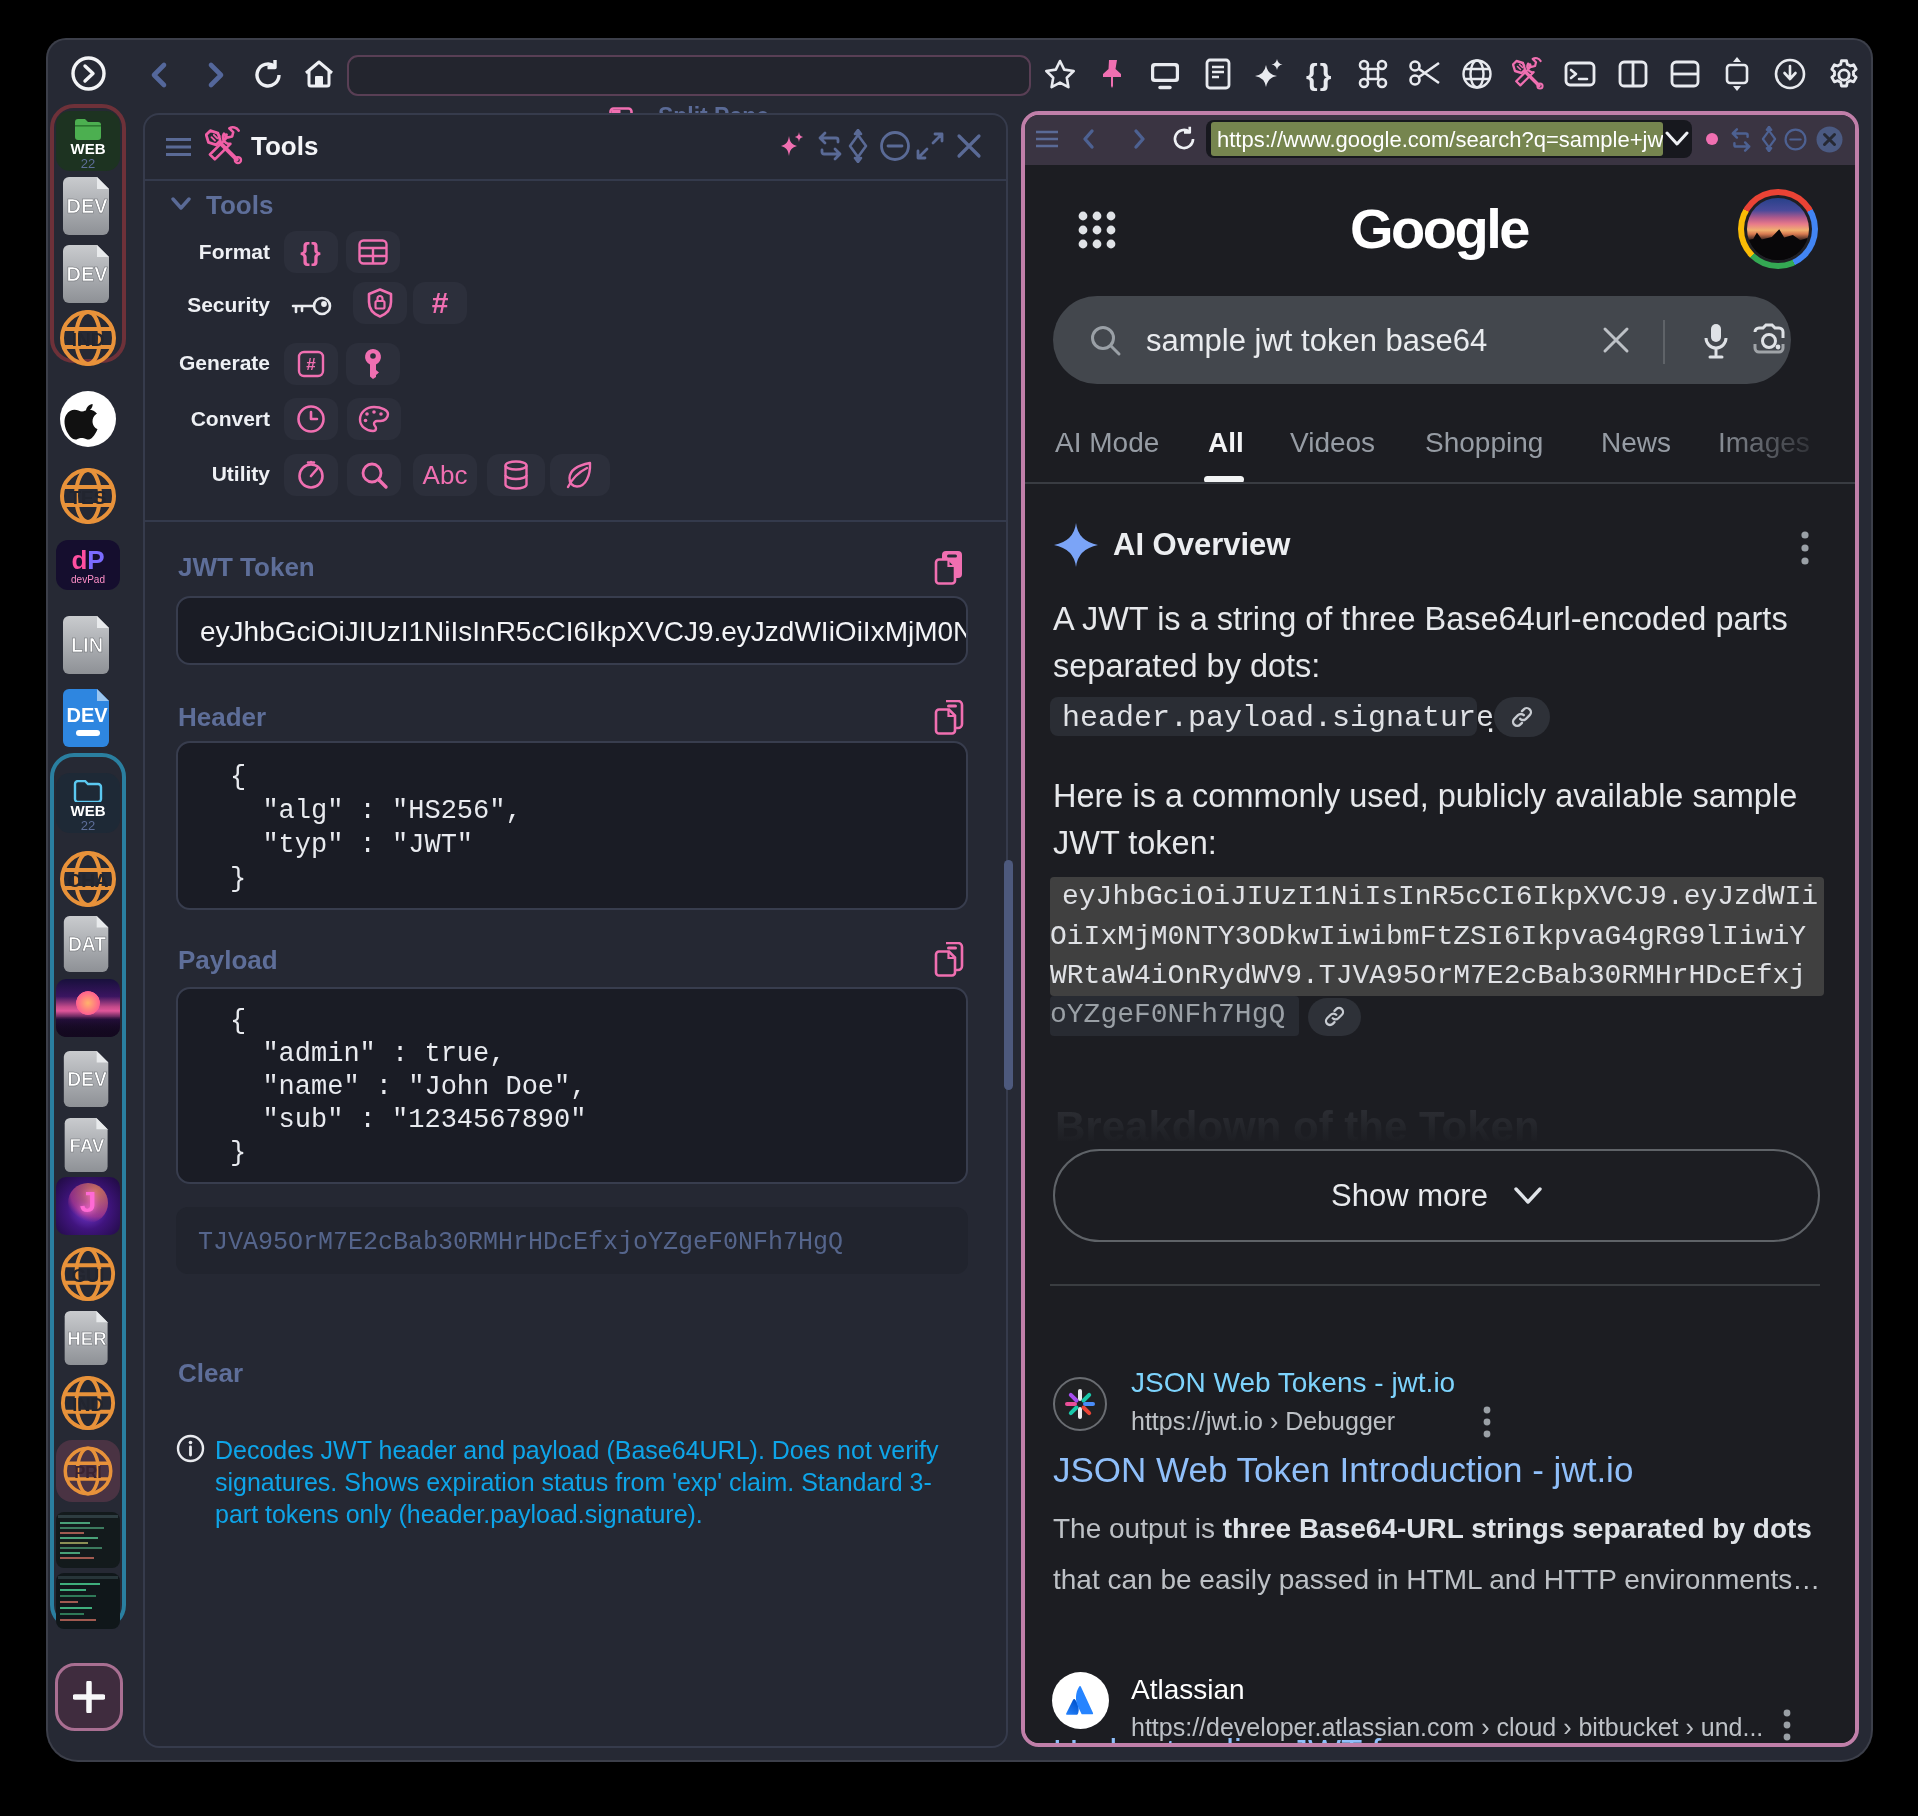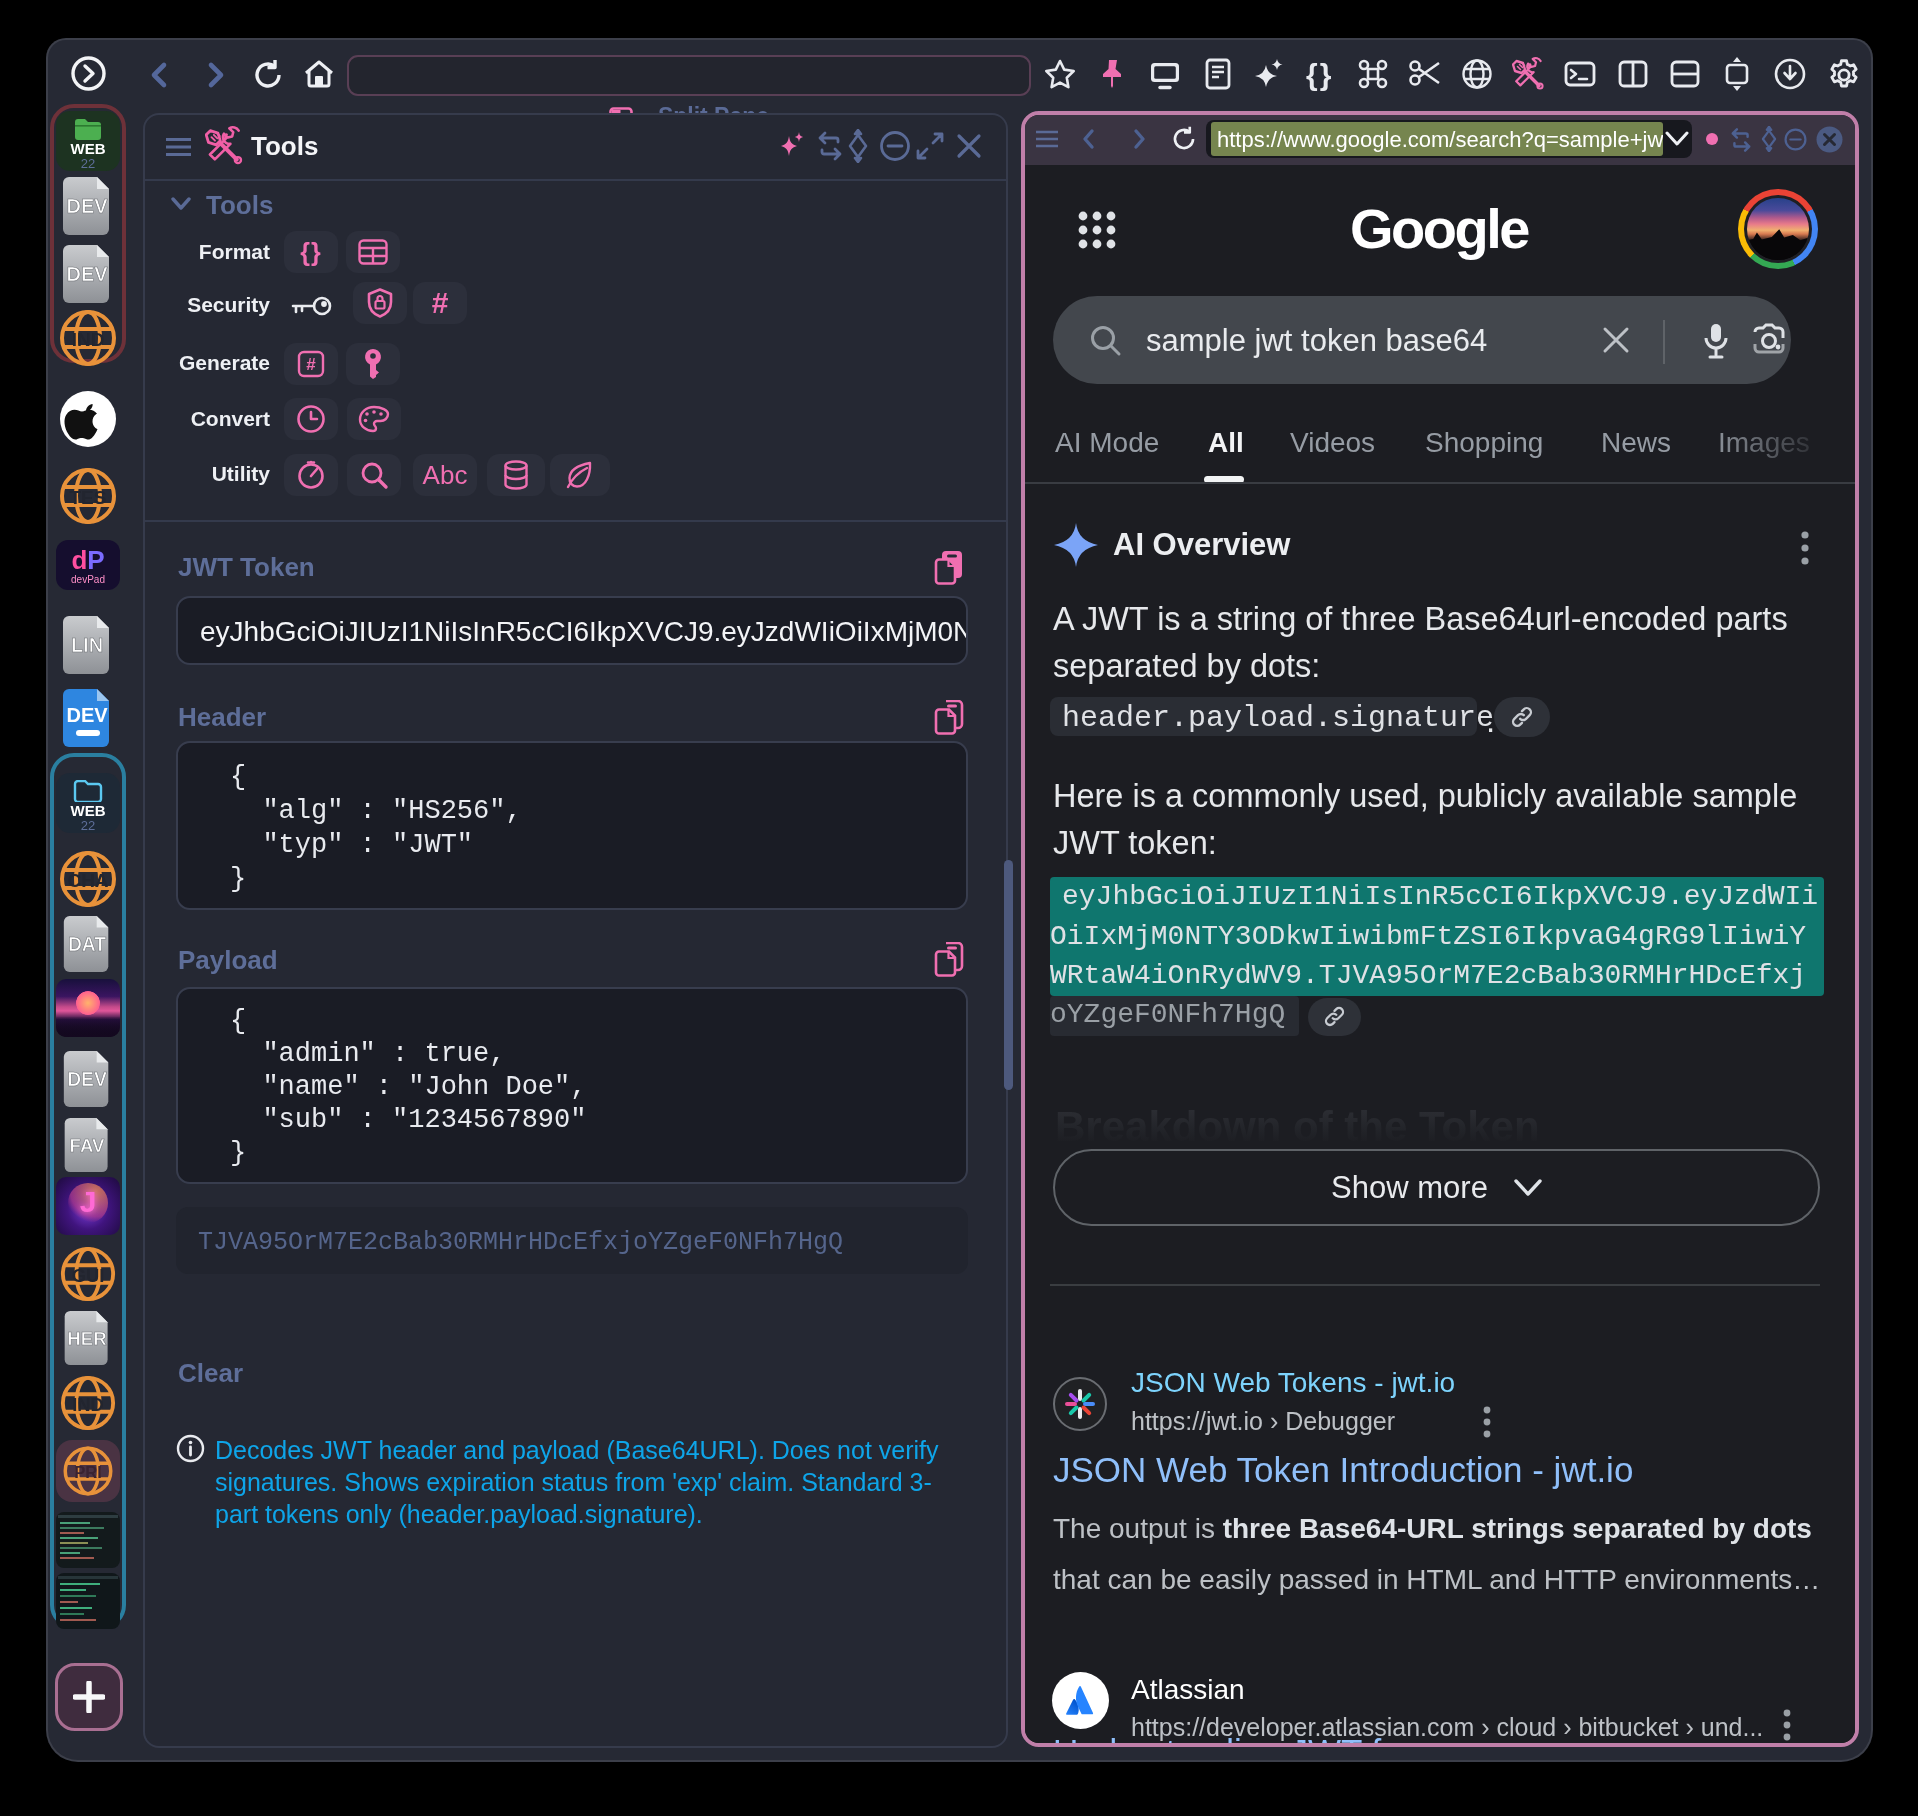--- a/index.html
+++ b/index.html
@@ -673,41 +673,41 @@
       <div class="abs" style="left:461px;top:537px;color:#e6e8eb;font-size:33px;">.</div>
       <div class="abs" style="left:469px;top:532px;width:56px;height:40px;background:#2e3138;border-radius:20px;">
         <svg style="margin:9px 0 0 17px" width="22" height="22" viewBox="0 0 24 24">
             <g fill="none" stroke="#c7cbd1" stroke-width="2.6" stroke-linecap="round">
               <path d="M10 14 a4.5 4.5 0 0 0 6.4 0 l4-4 a4.5 4.5 0 0 0 -6.4-6.4 l-2 2"></path>
               <path d="M14 10 a4.5 4.5 0 0 0 -6.4 0 l-4 4 a4.5 4.5 0 0 0 6.4 6.4 l2-2"></path>
             </g>
           </svg>
       </div>
       <div class="abs" style="left:28px;top:608px;width:800px;color:#e6e8eb;font-size:32.5px;line-height:47px;">Here is a commonly used, publicly available sample<br>JWT token:</div>
-      <div class="abs mono" style="left:25px;top:712px;width:774px;height:119px;background:#0f766e;color:#dfe1e5;font-size:28px;line-height:39.7px;border-radius:4px;">
+      <div class="abs mono" style="left:25px;top:712px;width:774px;height:119px;background:#404040;color:#dfe1e5;font-size:28px;line-height:39.7px;border-radius:4px;">
         <div style="padding-left:12px;white-space:nowrap;">eyJhbGciOiJIUzI1NiIsInR5cCI6IkpXVCJ9.eyJzdWIi</div>
         <div style="white-space:nowrap;">OiIxMjM0NTY3ODkwIiwibmFtZSI6IkpvaG4gRG9lIiwiY</div>
         <div style="white-space:nowrap;">WRtaW4iOnRydWV9.TJVA95OrM7E2cBab30RMHrHDcEfxj</div>
       </div>
       <div class="abs mono" style="left:25px;top:831px;width:249px;height:40px;background:#282b32;color:#9aa0a6;font-size:28px;border-radius:4px;">
           <div style="padding-top:3px;">oYZgeF0NFh7HgQ</div>
         </div>
       <div class="abs" style="left:283px;top:833px;width:53px;height:38px;background:#2e3138;border-radius:19px;">
         <svg style="margin:8px 0 0 16px" width="21" height="21" viewBox="0 0 24 24">
             <g fill="none" stroke="#c7cbd1" stroke-width="2.6" stroke-linecap="round">
               <path d="M10 14 a4.5 4.5 0 0 0 6.4 0 l4-4 a4.5 4.5 0 0 0 -6.4-6.4 l-2 2"></path>
               <path d="M14 10 a4.5 4.5 0 0 0 -6.4 0 l-4 4 a4.5 4.5 0 0 0 6.4 6.4 l2-2"></path>
             </g>
           </svg>
       </div>
 
       <div class="abs" style="left:30px;top:938px;color:rgba(170,176,184,0.26);font-size:42px;font-weight:bold;">Breakdown of the Token</div>
       <div class="abs" style="left:0;top:900px;width:830px;height:92px;background:linear-gradient(180deg,rgba(28,29,34,0) 0%,#1c1d22 85%);"></div>
 
-      <div class="abs" style="left:28px;top:984px;width:767px;height:77px;border:2px solid #5f6368;border-radius:47px;">
+      <div class="abs" style="left:28px;top:984px;width:767px;height:93px;border:2px solid #5f6368;border-radius:47px;">
         <div style="display:flex;height:100%;align-items:center;justify-content:center;gap:26px;">
           <span style="color:#e8eaed;font-size:31px;">Show more</span>
           <svg width="28" height="18" viewBox="0 0 28 18">
               <path d="M2 2 l12 13 12-13" fill="none" stroke="#dfe3e8" stroke-width="3.4" stroke-linecap="round" stroke-linejoin="round"></path>
             </svg>
         </div>
       </div>
       <div class="abs" style="left:25px;top:1119px;width:770px;height:2px;background:#3a3d41;"></div>
 
       <div class="abs" style="left:28px;top:1212px;width:54px;height:54px;border-radius:50%;background:#202124;border:2px solid #6a6d72;">

